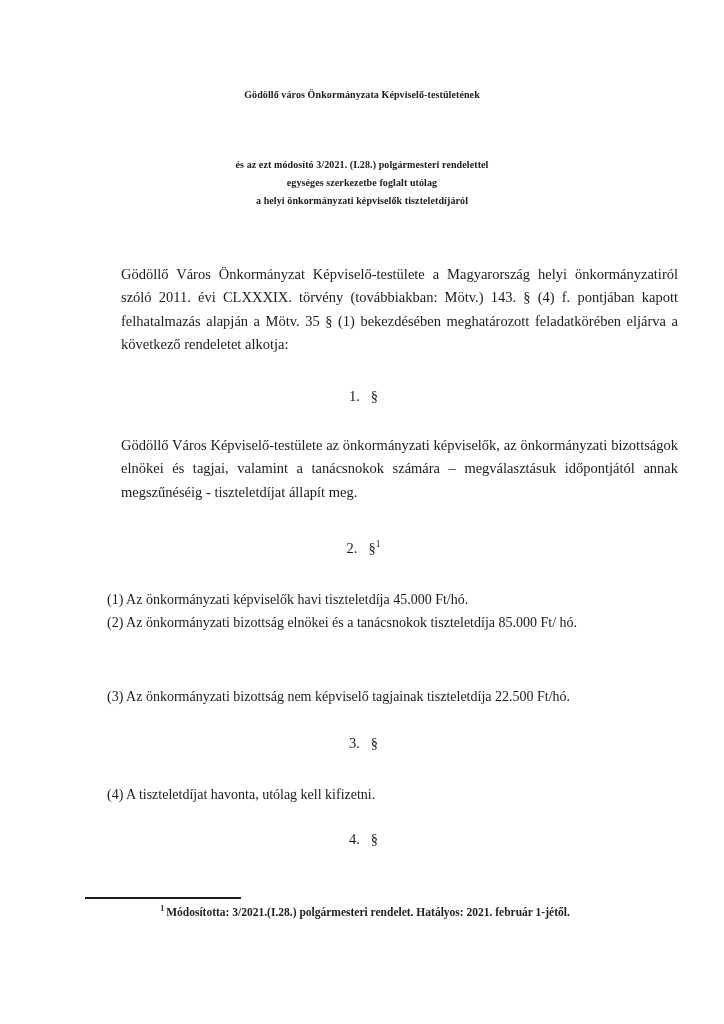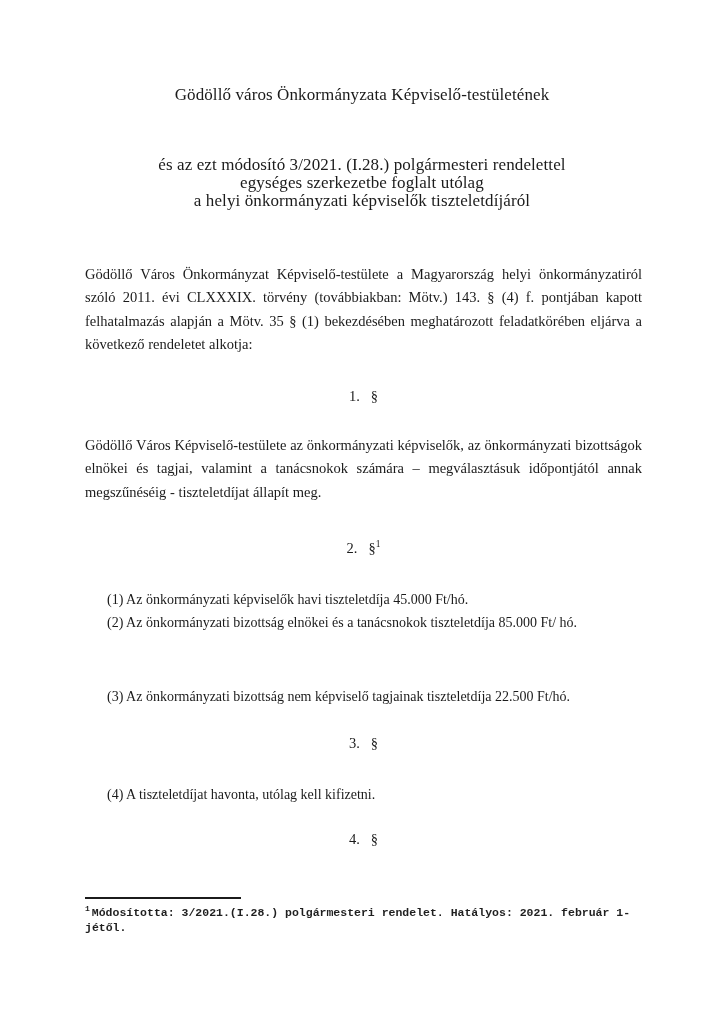--- a/index.html
+++ b/index.html
@@ -11,31 +11,32 @@
     color: #1b1b1b;
     font-family: "Liberation Serif", "DejaVu Serif", serif;
     overflow: hidden;
   }
   .abs { position: absolute; }
   .content-col { left: 85px; width: 557px; }
 
   .title-line {
     left: 0; width: 724px;
     text-align: center;
-    font-weight: normal;
-    font-size: 17px;
+    font-weight: bold;
+    font-size: 10px;
     line-height: 18px;
     letter-spacing: 0.1px;
   }
   .title-group .title-line { position: static; }
 
   .body-par {
     font-size: 14.5px;
     line-height: 23.4px;
     text-align: justify;
+    margin-left: 36px;
   }
 
   .section-heading {
     left: 85px; width: 557px;
     text-align: center;
     font-size: 14.5px;
   }
   .section-heading .sec-mark { margin-left: 11px; }
   .section-heading sup {
     font-size: 9.5px;
@@ -49,25 +50,26 @@
     line-height: 23.4px;
   }
 
   .footnote-rule {
     left: 85px; width: 156px;
     border-top: 2px solid #1b1b1b;
     height: 0;
   }
   .footnote {
     left: 85px; width: 560px;
-    font-family: Liberation Mono, monospace;
+    font-family: Liberation Serif, serif;
     font-weight: 600;
     font-size: 11.5px;
     line-height: 15px;
     color: #1f1f1f;
+    text-align: center;
   }
   .footnote sup {
     font-size: 8px;
     vertical-align: super;
     line-height: 0;
     margin-right: 2px;
   }
 </style>
 </head>
 <body>

